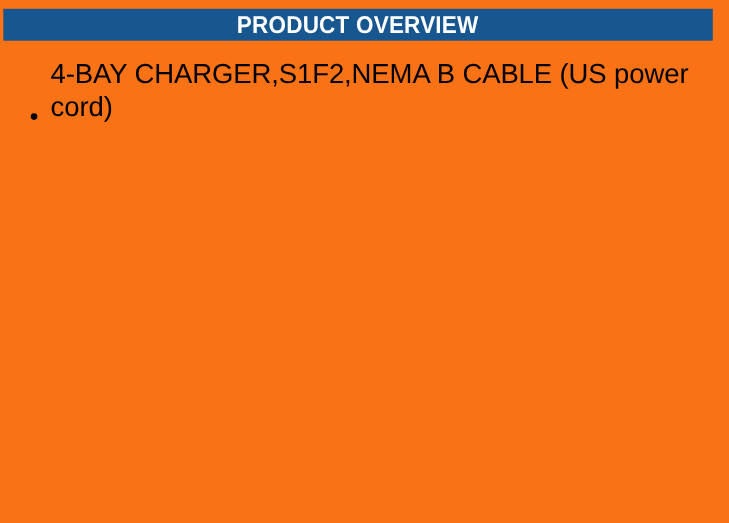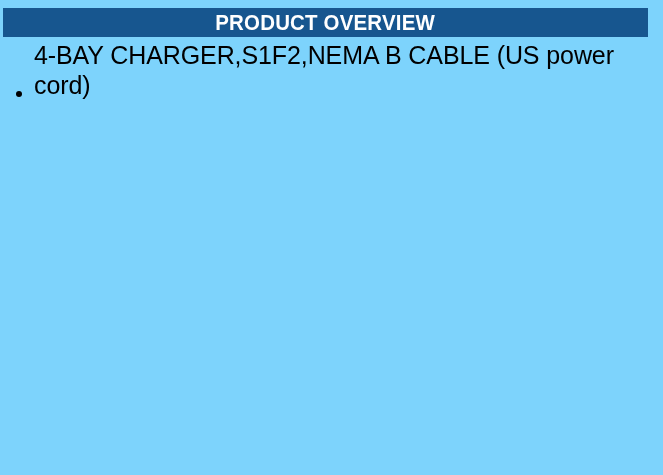--- a/index.html
+++ b/index.html
@@ -15,21 +15,21 @@
     font-family: "Liberation Sans", sans-serif;
     -webkit-font-smoothing: antialiased;
   }
 
   #slide {
     position: absolute;
     left: 0;
     top: 0;
     width: 663px;
     height: 475px;
-    background: #7dd3fc;
+    background: #f97316;
   }
 
   
   #header-banner {
     position: absolute;
     left: 3px;
     top: 8px;
     width: 645px;
     height: 29px;
     background: #17568F;
@@ -51,21 +51,21 @@
 
   
   #content-area {
     position: absolute;
     left: 0px;
     top: 40px;
     width: 663px;
     height: 380px;
   }
   ul.bullet-list {
-    margin: 0;
+    margin: 12px;
     padding: 0;
     list-style: none;
   }
   li.bullet-item {
     position: relative;
     margin: 0;
     padding: 0 8px 0 34px;
     font-family: "Liberation Sans", sans-serif;
     font-size: 25px;
     line-height: 30px;

